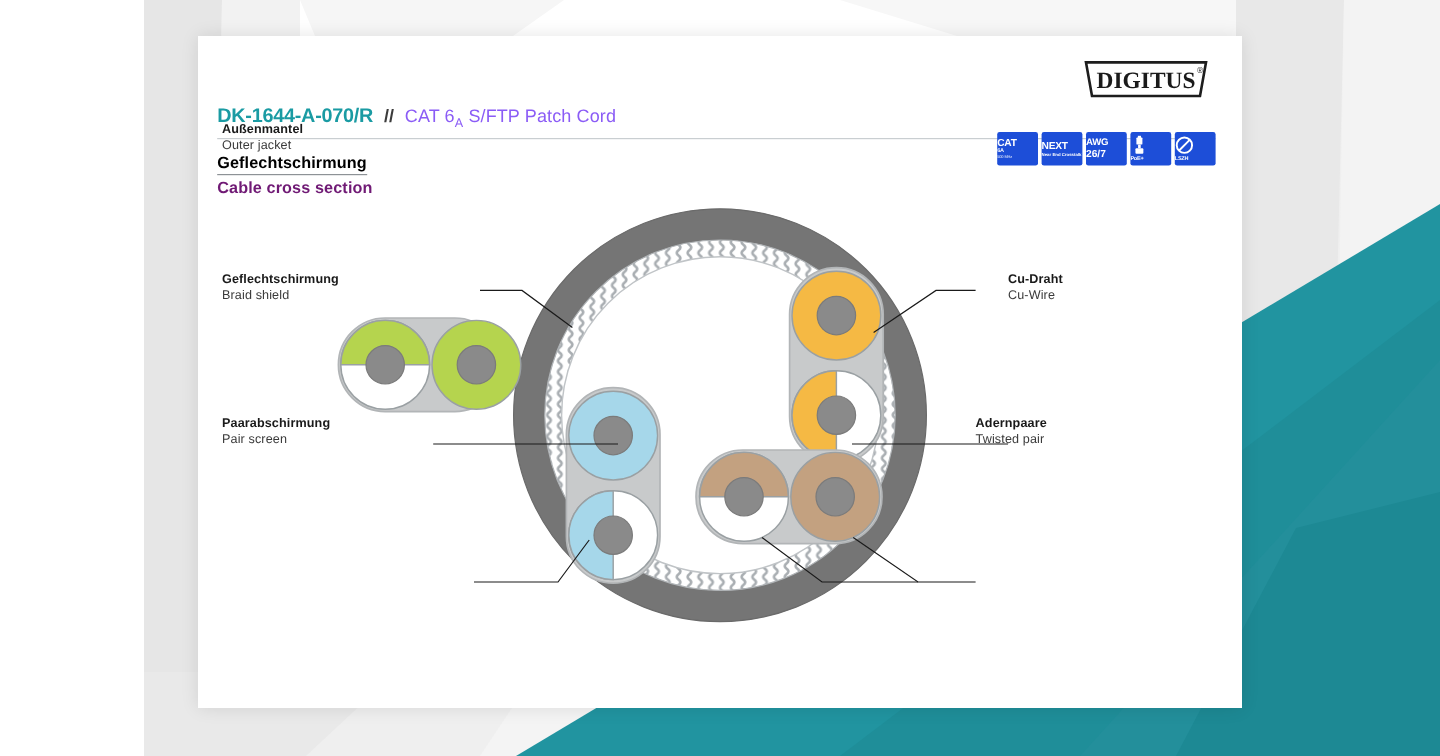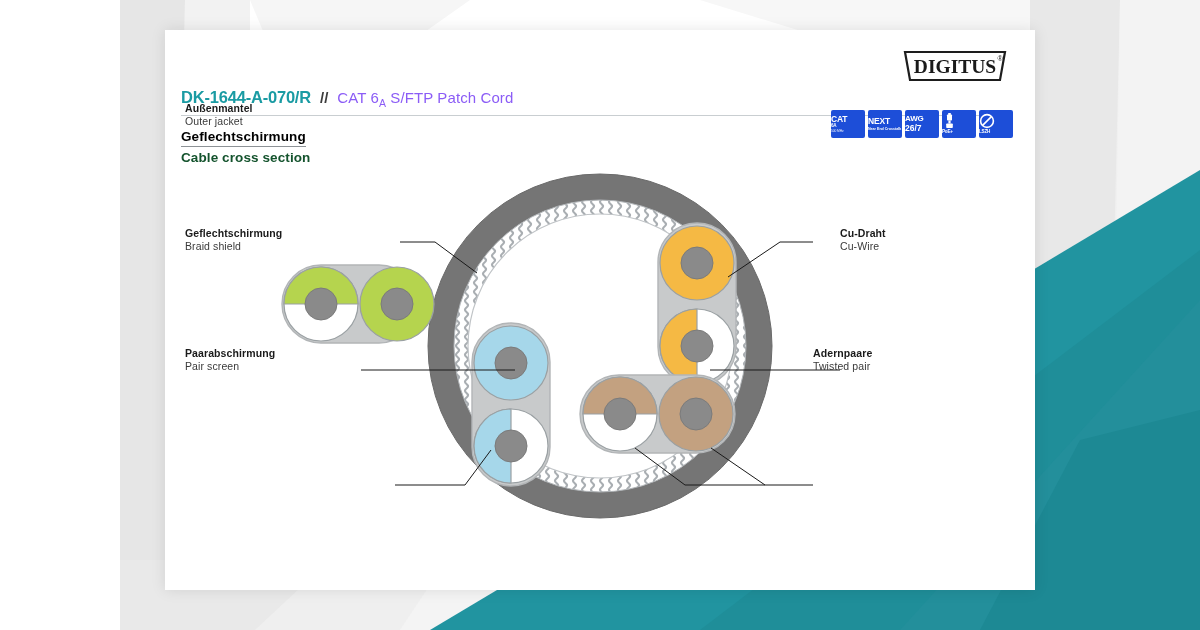--- a/index.html
+++ b/index.html
@@ -39,21 +39,21 @@
   #prodname { color:#8b5cf6; font-size:15px; letter-spacing:0.1px; }
   #prodname .sub { font-size:10.5px; vertical-align:sub; }
 
   
   #sec { position:absolute; left:16px; top:97px; }
   #sec-de {
     color:#000; font-size:13.5px; font-weight:bold;
     border-bottom:1px solid #8d9296; padding-bottom:2px;
     display:inline-block; letter-spacing:0.1px;
   }
-  #sec-en { color:#14532d; font-size:13.5px; font-weight:bold; margin-top:3px; letter-spacing:0.1px; }
+  #sec-en { color:#701a75; font-size:13.5px; font-weight:bold; margin-top:3px; letter-spacing:0.1px; }
 
   
   #badges { position:absolute; right:22px; top:80px; display:flex; gap:3px; }
   .badge {
     width:34px; height:28px; background:#1d4ed8; color:#ffffff;
     border-radius:2px; display:flex; flex-direction:column;
     align-items:flex-start; justify-content:center; line-height:1;
     text-align:center; overflow:hidden;
   }
   .badge .b1 { font-size:8.5px; font-weight:bold; letter-spacing:-0.2px; }

